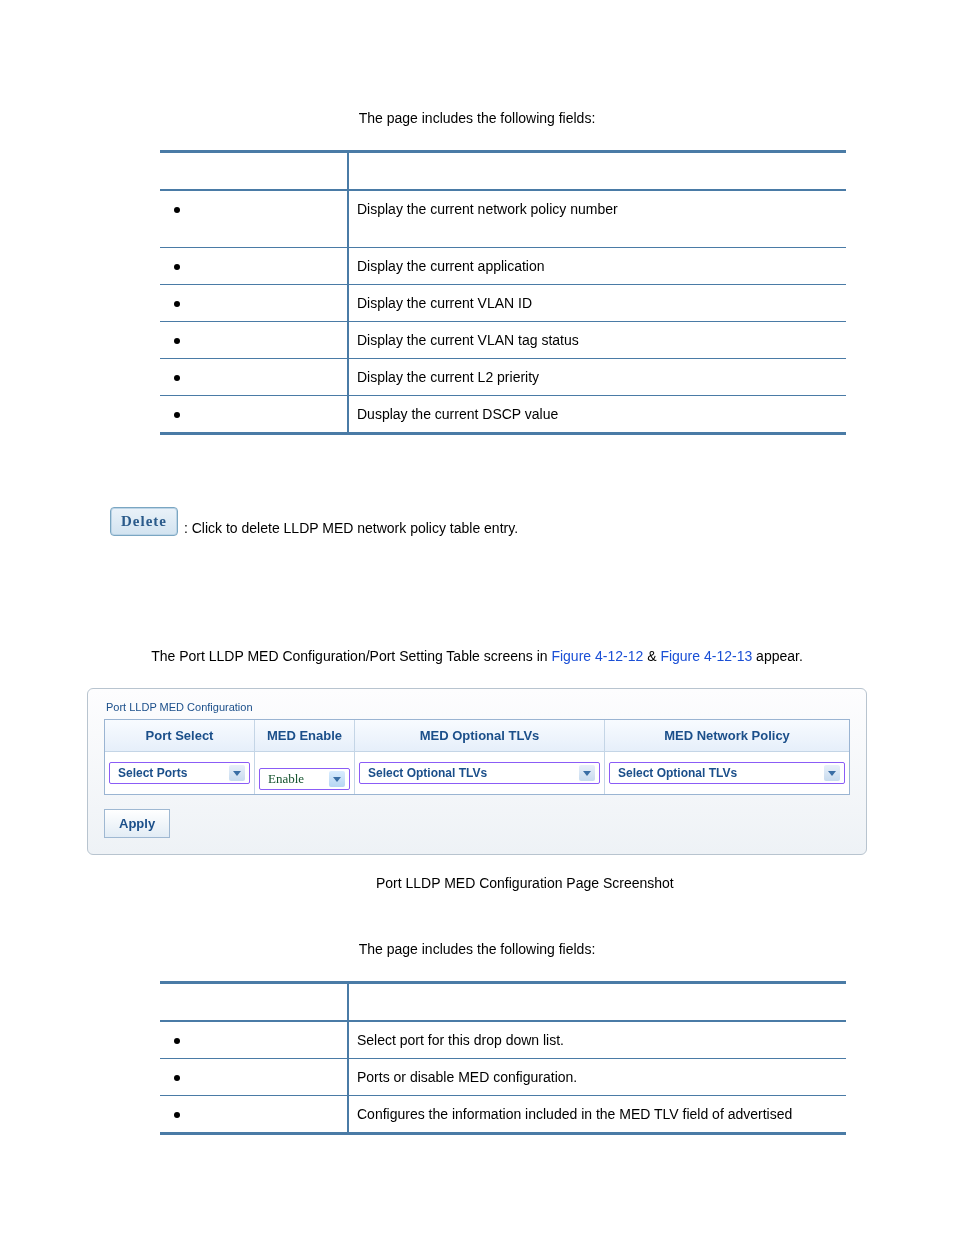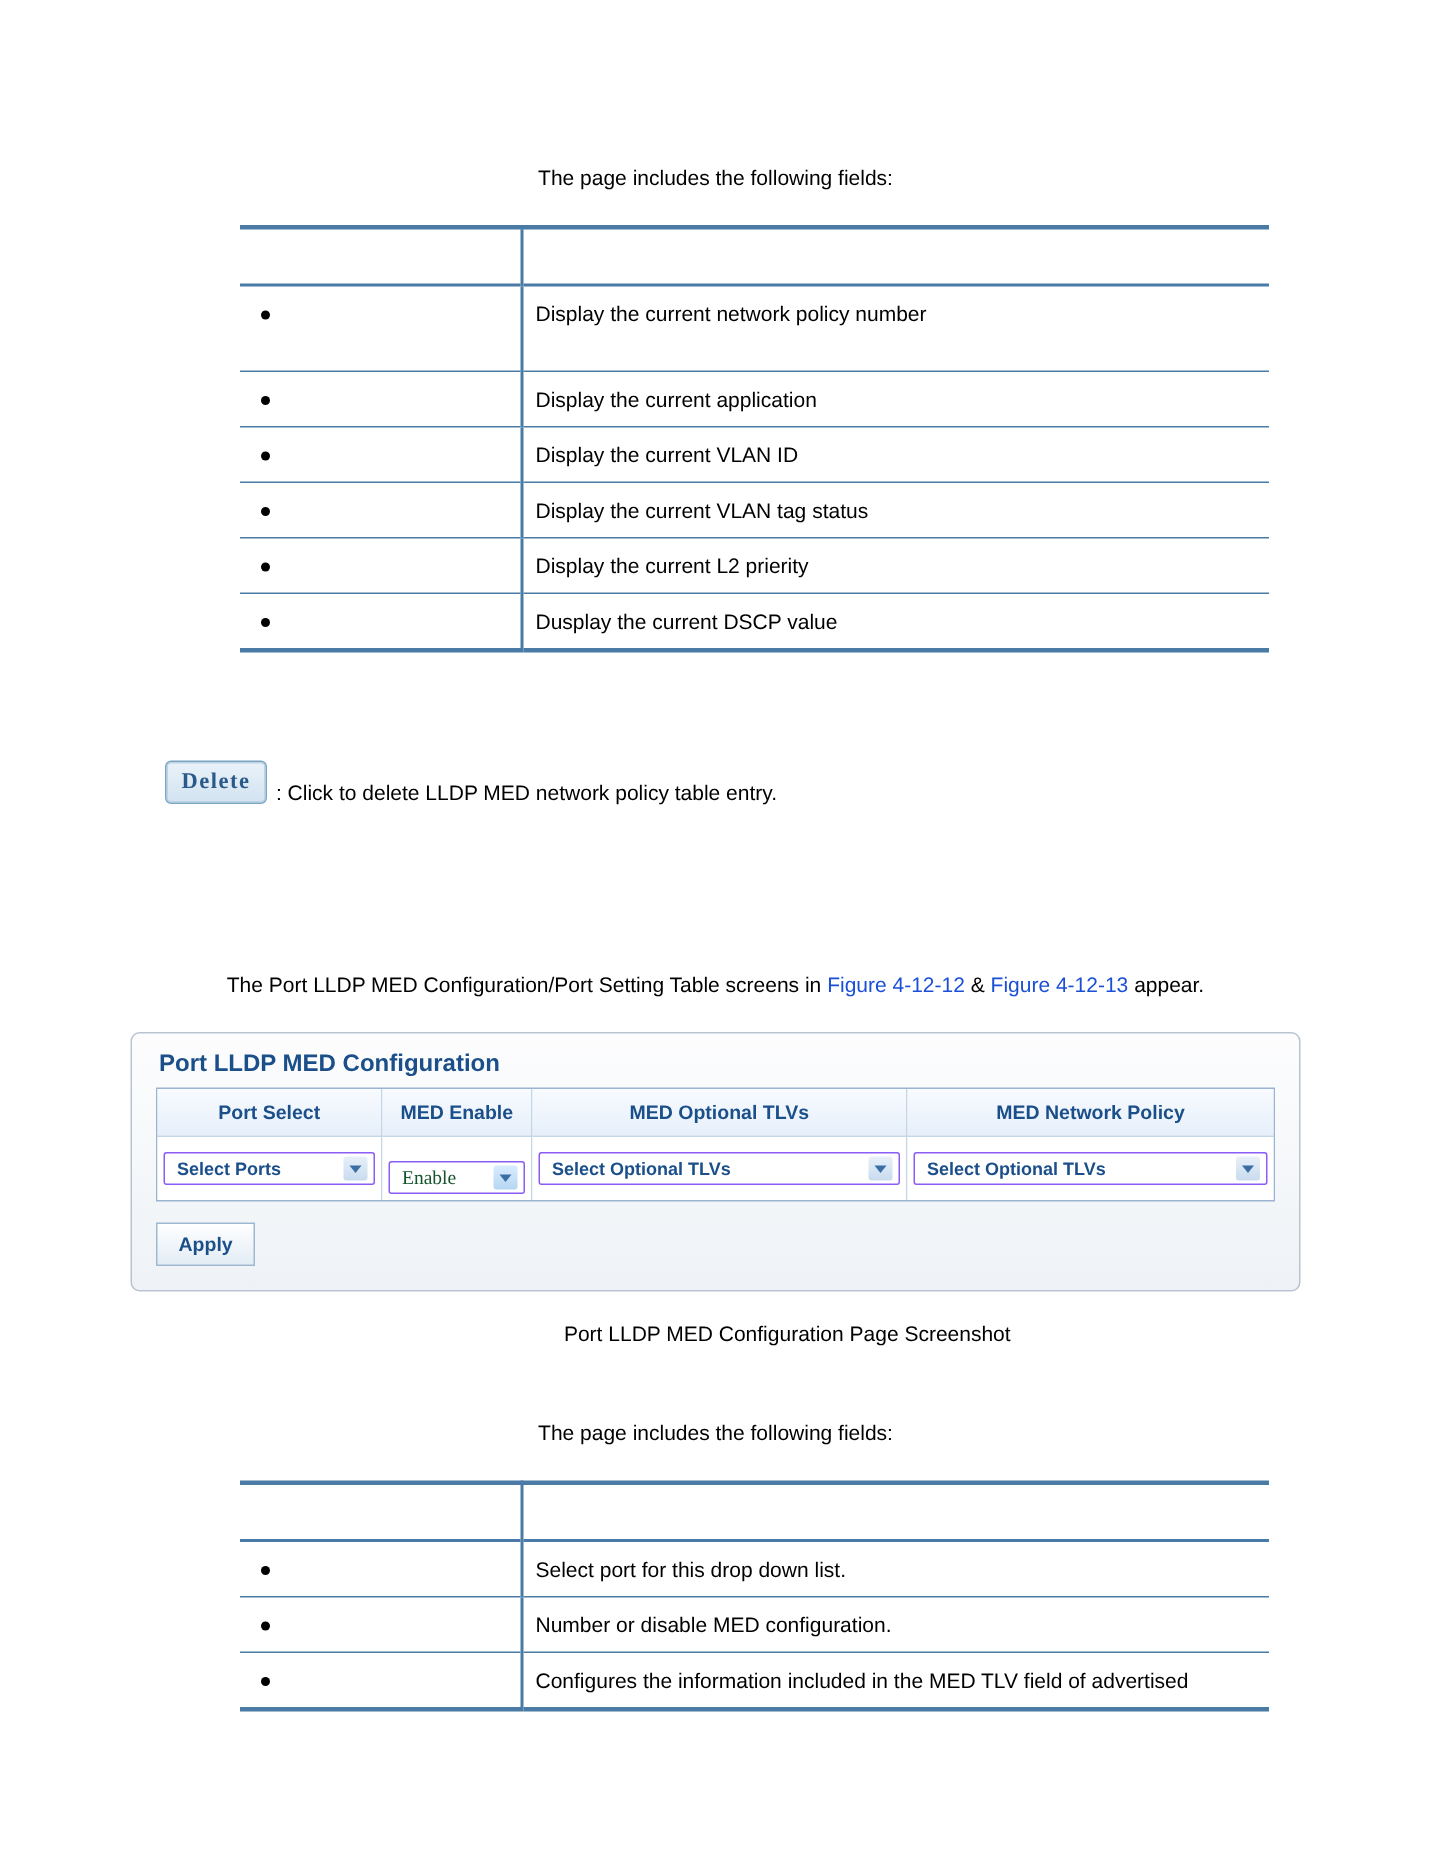--- a/index.html
+++ b/index.html
@@ -93,22 +93,22 @@
   .shot {
     width: 780px;
     margin: 12px auto 20px auto;
     background: linear-gradient(#fdfdfe,#eef2f6);
     border: 1px solid #b8c4cf;
     border-radius: 6px;
     padding: 10px 16px 16px 16px;
   }
   .shot-title {
     color: #1b4f8a;
-    font-weight: bold;
-    font-size: 16px;
+    font-weight: normal;
+    font-size: 11px;
     margin: 2px 0 6px 2px;
   }
   .shot-table {
     width: 100%;
     border-collapse: separate;
     border-spacing: 0;
     border: 1px solid #9ab4d2;
   }
   .shot-table th {
     background: linear-gradient(#f8fbff,#e6effa);
@@ -297,21 +297,21 @@
         <th><span class="obj-label">Description</span></th>
       </tr>
     </thead>
     <tbody>
       <tr>
         <td><span class="bullet"></span><span class="obj-label">Port Select</span></td>
         <td>Select port for this drop down list.</td>
       </tr>
       <tr>
         <td><span class="bullet"></span><span class="obj-label">MED Enable</span></td>
-        <td>Number or disable MED configuration.</td>
+        <td>Ports or disable MED configuration.</td>
       </tr>
       <tr>
         <td><span class="bullet"></span><span class="obj-label">MED Optional TLVs</span></td>
         <td>Configures the information included in the MED TLV field of advertised</td>
       </tr>
     </tbody>
   </table>
 
 </div>
 

